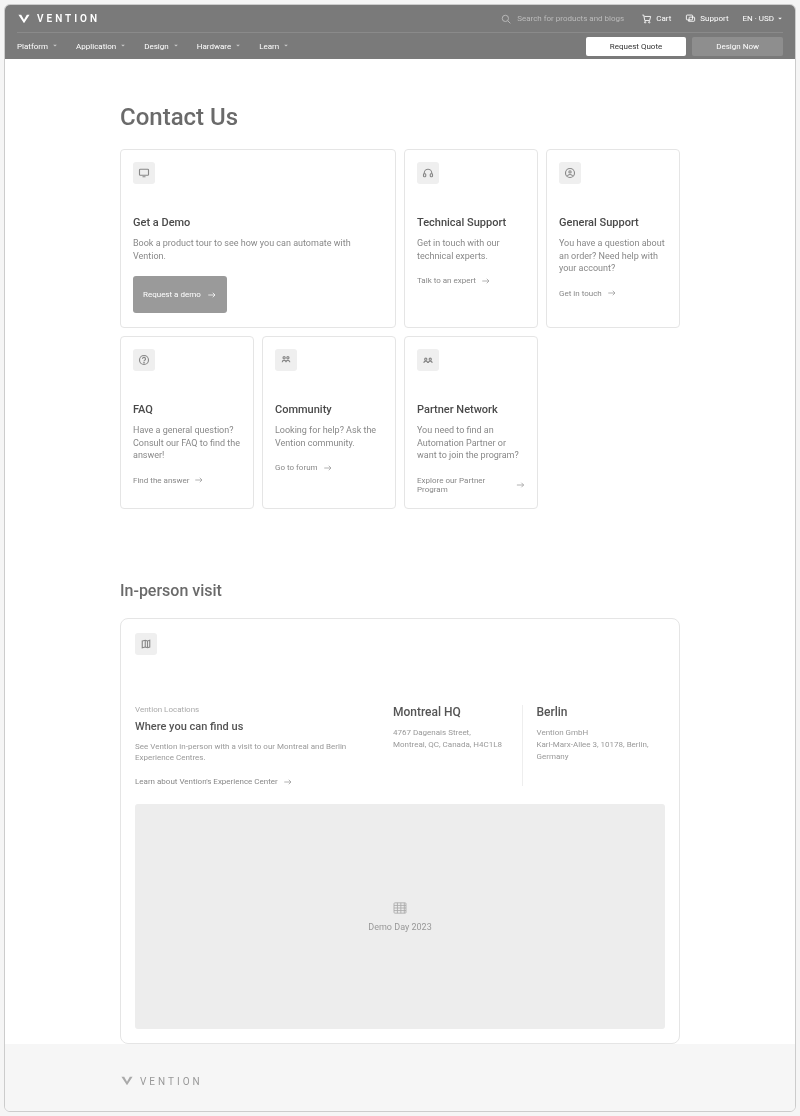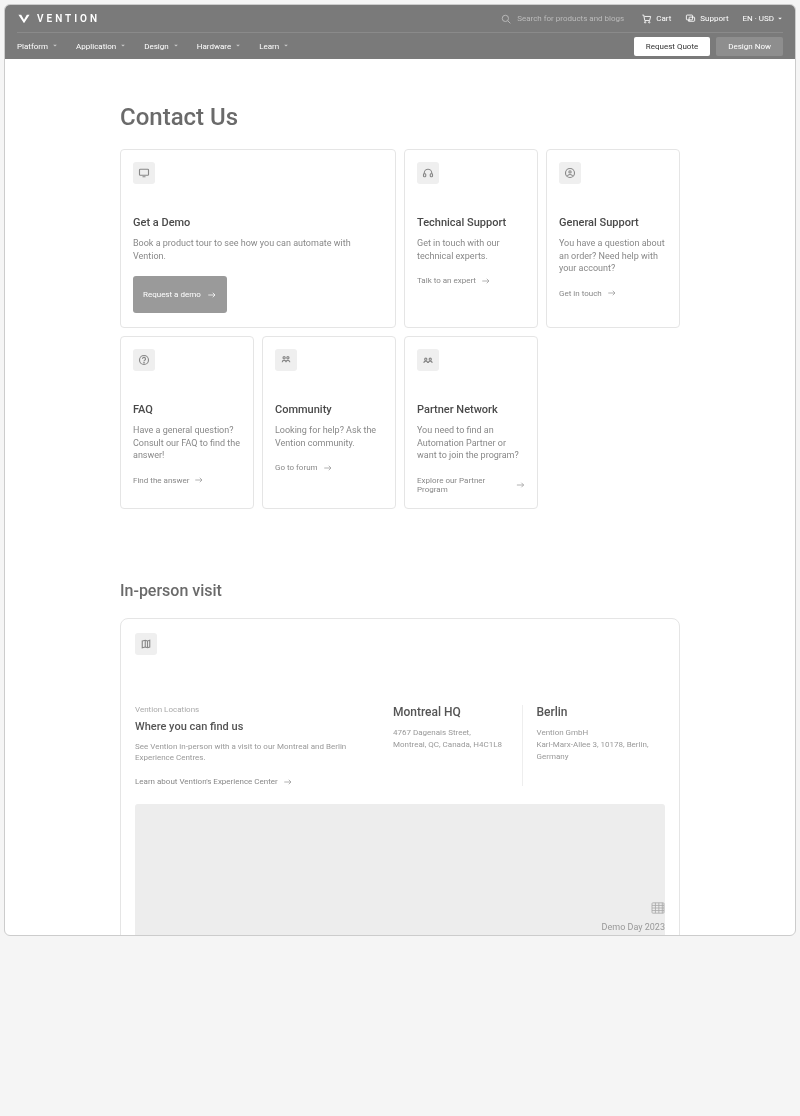--- a/index.html
+++ b/index.html
@@ -1,29 +1,29 @@
 <!DOCTYPE html>
 <html><head>
 <meta charset="utf-8">
 <style>
 *{box-sizing:border-box;margin:0;padding:0;font-family:-apple-system,BlinkMacSystemFont,"Segoe UI",Roboto,sans-serif}
 body{background:#f5f5f5;padding:4px}
-.frame{background:#fff;border:1px solid #ccc;border-radius:6px;overflow:hidden;width:792px;height:932px;display:flex;flex-direction:column}
+.frame{background:#fff;border:1px solid #ccc;border-radius:6px;overflow:hidden;width:792px;height:1108px;display:flex;flex-direction:column}
 .topbar{background:#7a7a7a;color:#fff;padding:0 12px}
 .topbar-upper{display:flex;align-items:center;height:28px;border-bottom:1px solid #8a8a8a}
 .logo{display:flex;align-items:center;gap:6px;font-size:10px;letter-spacing:3px;font-weight:600}
 .logo-v{width:14px;height:14px}
 .search-wrap{margin-left:auto;display:flex;align-items:center;gap:6px;color:#bbb;font-size:8px}
 .search-input{background:transparent;border:none;color:#ddd;font-size:8px;width:110px;outline:none}
 .search-input::placeholder{color:#bbb}
 .top-link{display:flex;align-items:center;gap:4px;color:#fff;font-size:8px;margin-left:14px;text-decoration:none}
 .locale{margin-left:14px;font-size:8px;display:flex;align-items:center;gap:3px}
 .topbar-lower{display:flex;align-items:center;height:26px}
 .nav-item{font-size:8px;color:#fff;display:flex;align-items:center;gap:4px;margin-right:18px;cursor:pointer}
-.btn{font-size:8px;padding:5px 12px;border-radius:2px;border:none;cursor:pointer}
+.btn{font-size:8px;padding:5px 24px;border-radius:2px;border:none;cursor:pointer}
 .btn-white{background:#fff;color:#333}
 .btn-grey{background:#8e8e8e;color:#fff;margin-left:6px}
 .main{padding:44px 115px 0;flex:1}
 h1{font-size:24px;font-weight:500;color:#6a6a6a;margin-bottom:18px}
 .cards{display:grid;grid-template-columns:repeat(12,1fr);gap:8px;margin-bottom:72px}
 .card{border:1px solid #e5e5e5;border-radius:4px;padding:12px 12px 14px}
 .card-lg{grid-column:span 6}
 .card-sm{grid-column:span 3}
 .icon-box{width:22px;height:22px;background:#efefef;border-radius:3px;display:flex;align-items:center;justify-content:center;margin-bottom:32px}
 .icon-box svg{width:12px;height:12px;stroke:#888;fill:none;stroke-width:1.5}
@@ -36,21 +36,21 @@
 .visit-top{display:flex;gap:24px;margin-bottom:18px}
 .visit-left{flex:1}
 .visit-left .eyebrow{font-size:8px;color:#aaa;margin-bottom:6px;margin-top:18px}
 .visit-left h4{font-size:11px;font-weight:500;color:#555;margin-bottom:8px}
 .visit-left p{font-size:8px;color:#999;line-height:1.4;margin-bottom:14px}
 .loc-cols{display:flex;gap:0;flex:1.3;padding-top:18px}
 .loc{flex:1;padding:0 14px}
 .loc:first-child{border-right:1px solid #eee}
 .loc h5{font-size:12px;font-weight:500;color:#555;margin-bottom:8px}
 .loc p{font-size:8px;color:#999;line-height:1.5}
-.media{background:#ededed;height:225px;border-radius:3px;display:flex;flex-direction:column;align-items:flex-end;justify-content:center;gap:8px;color:#999}
+.media{background:#ededed;height:225px;border-radius:3px;display:flex;flex-direction:column;align-items:center;justify-content:center;gap:8px;color:#999}
 .media svg{width:14px;height:12px}
 .media span{font-size:9px}
 .footer{background:#f6f6f6;padding:30px 115px 12px;margin-top:auto}
 .footer-logo{display:flex;align-items:center;gap:6px;font-size:10px;letter-spacing:3px;color:#999;margin-bottom:44px}
 .footer-bottom{display:flex;align-items:center;padding-top:10px;font-size:8px;color:#aaa}
 .arrow{width:10px;height:6px}
 .chev{width:6px;height:6px}
 </style>
 </head>
 <body>

